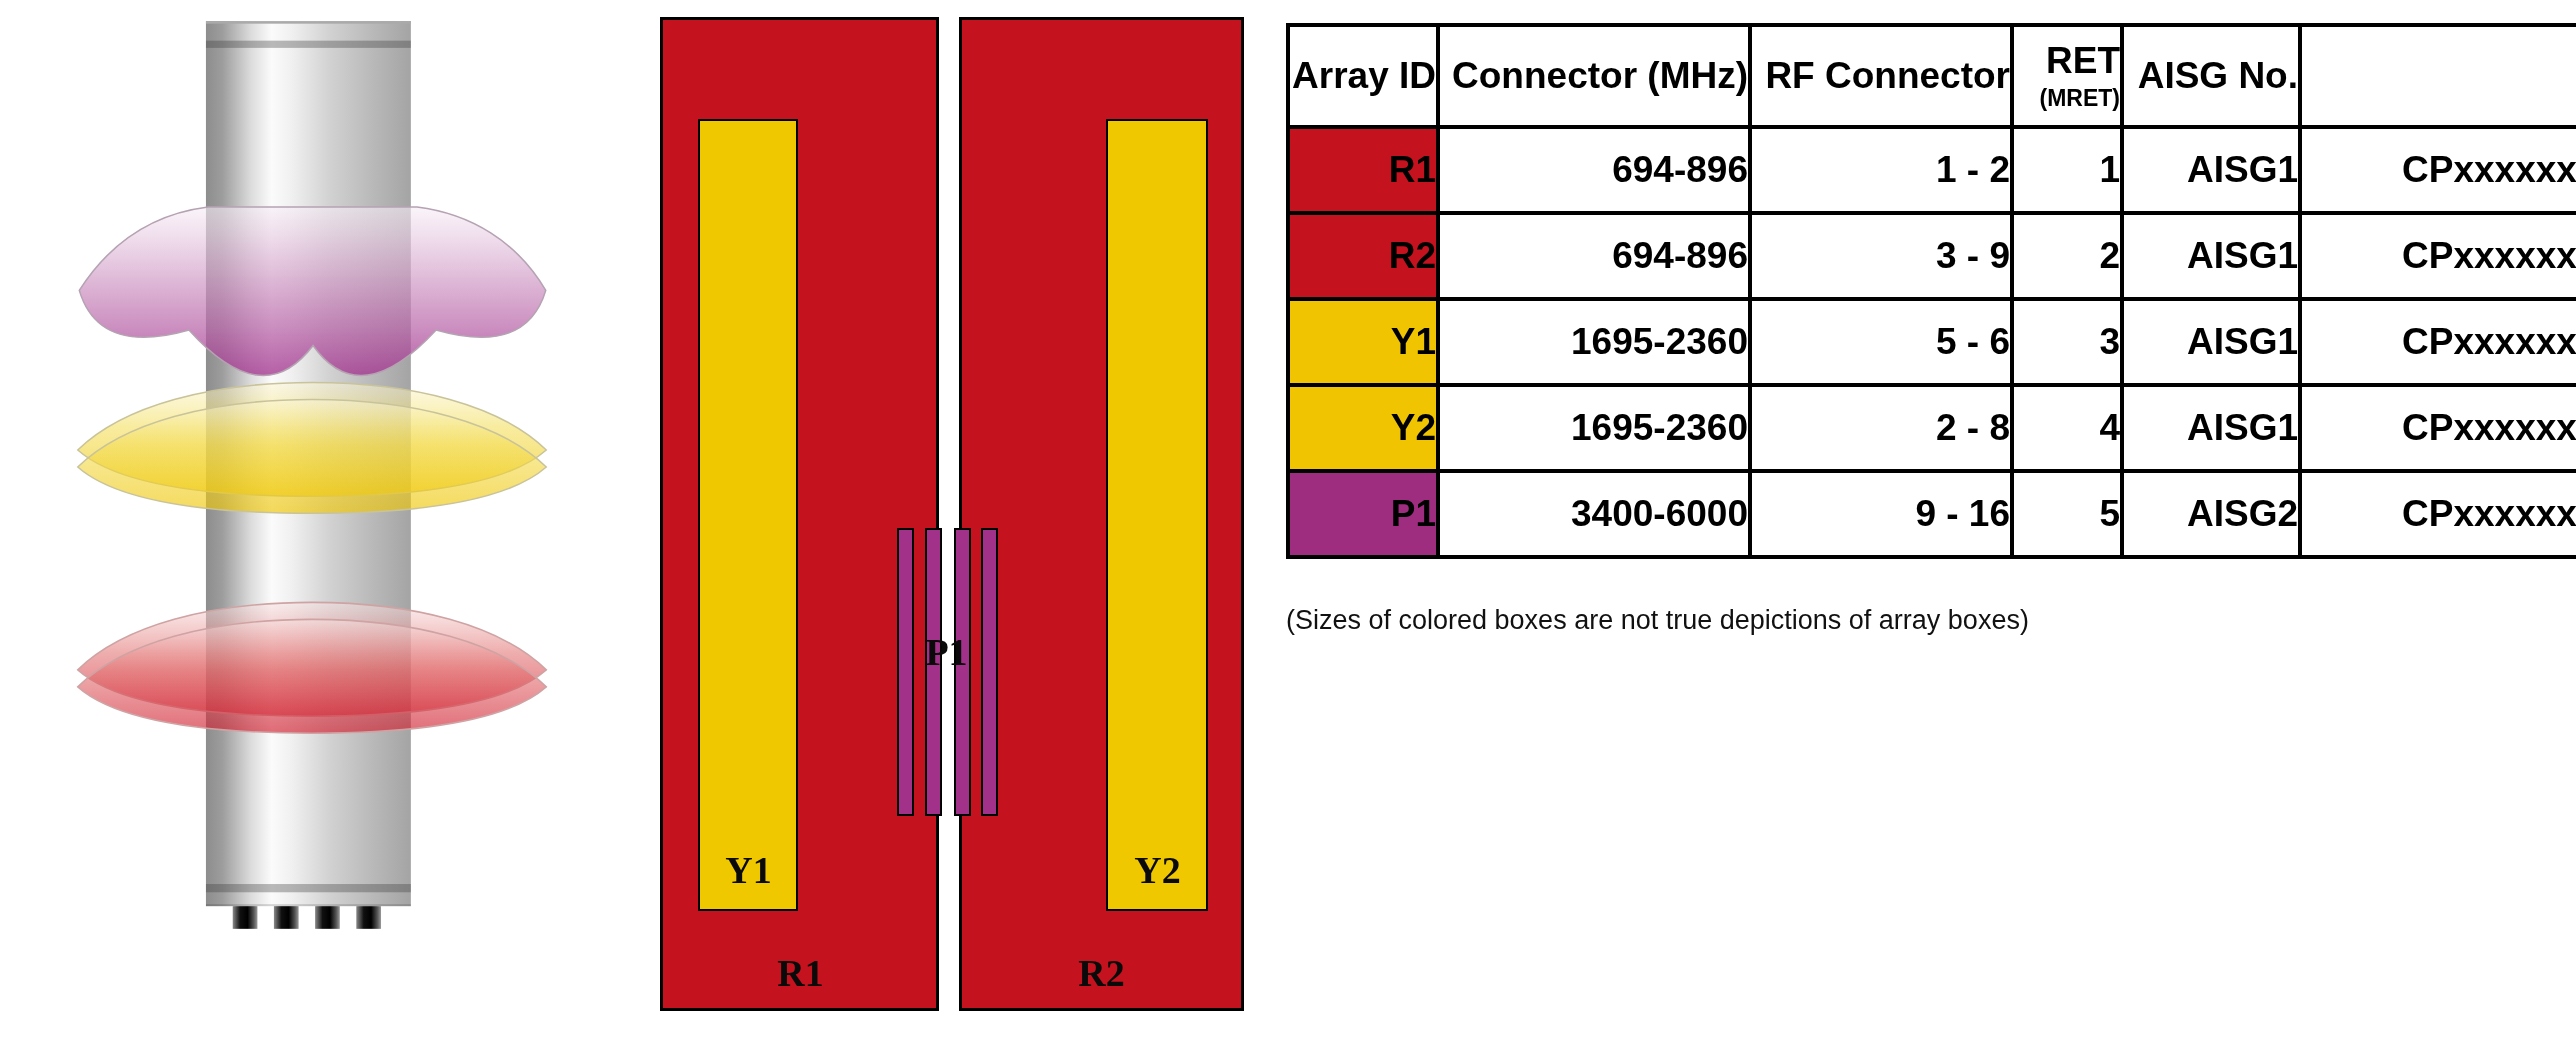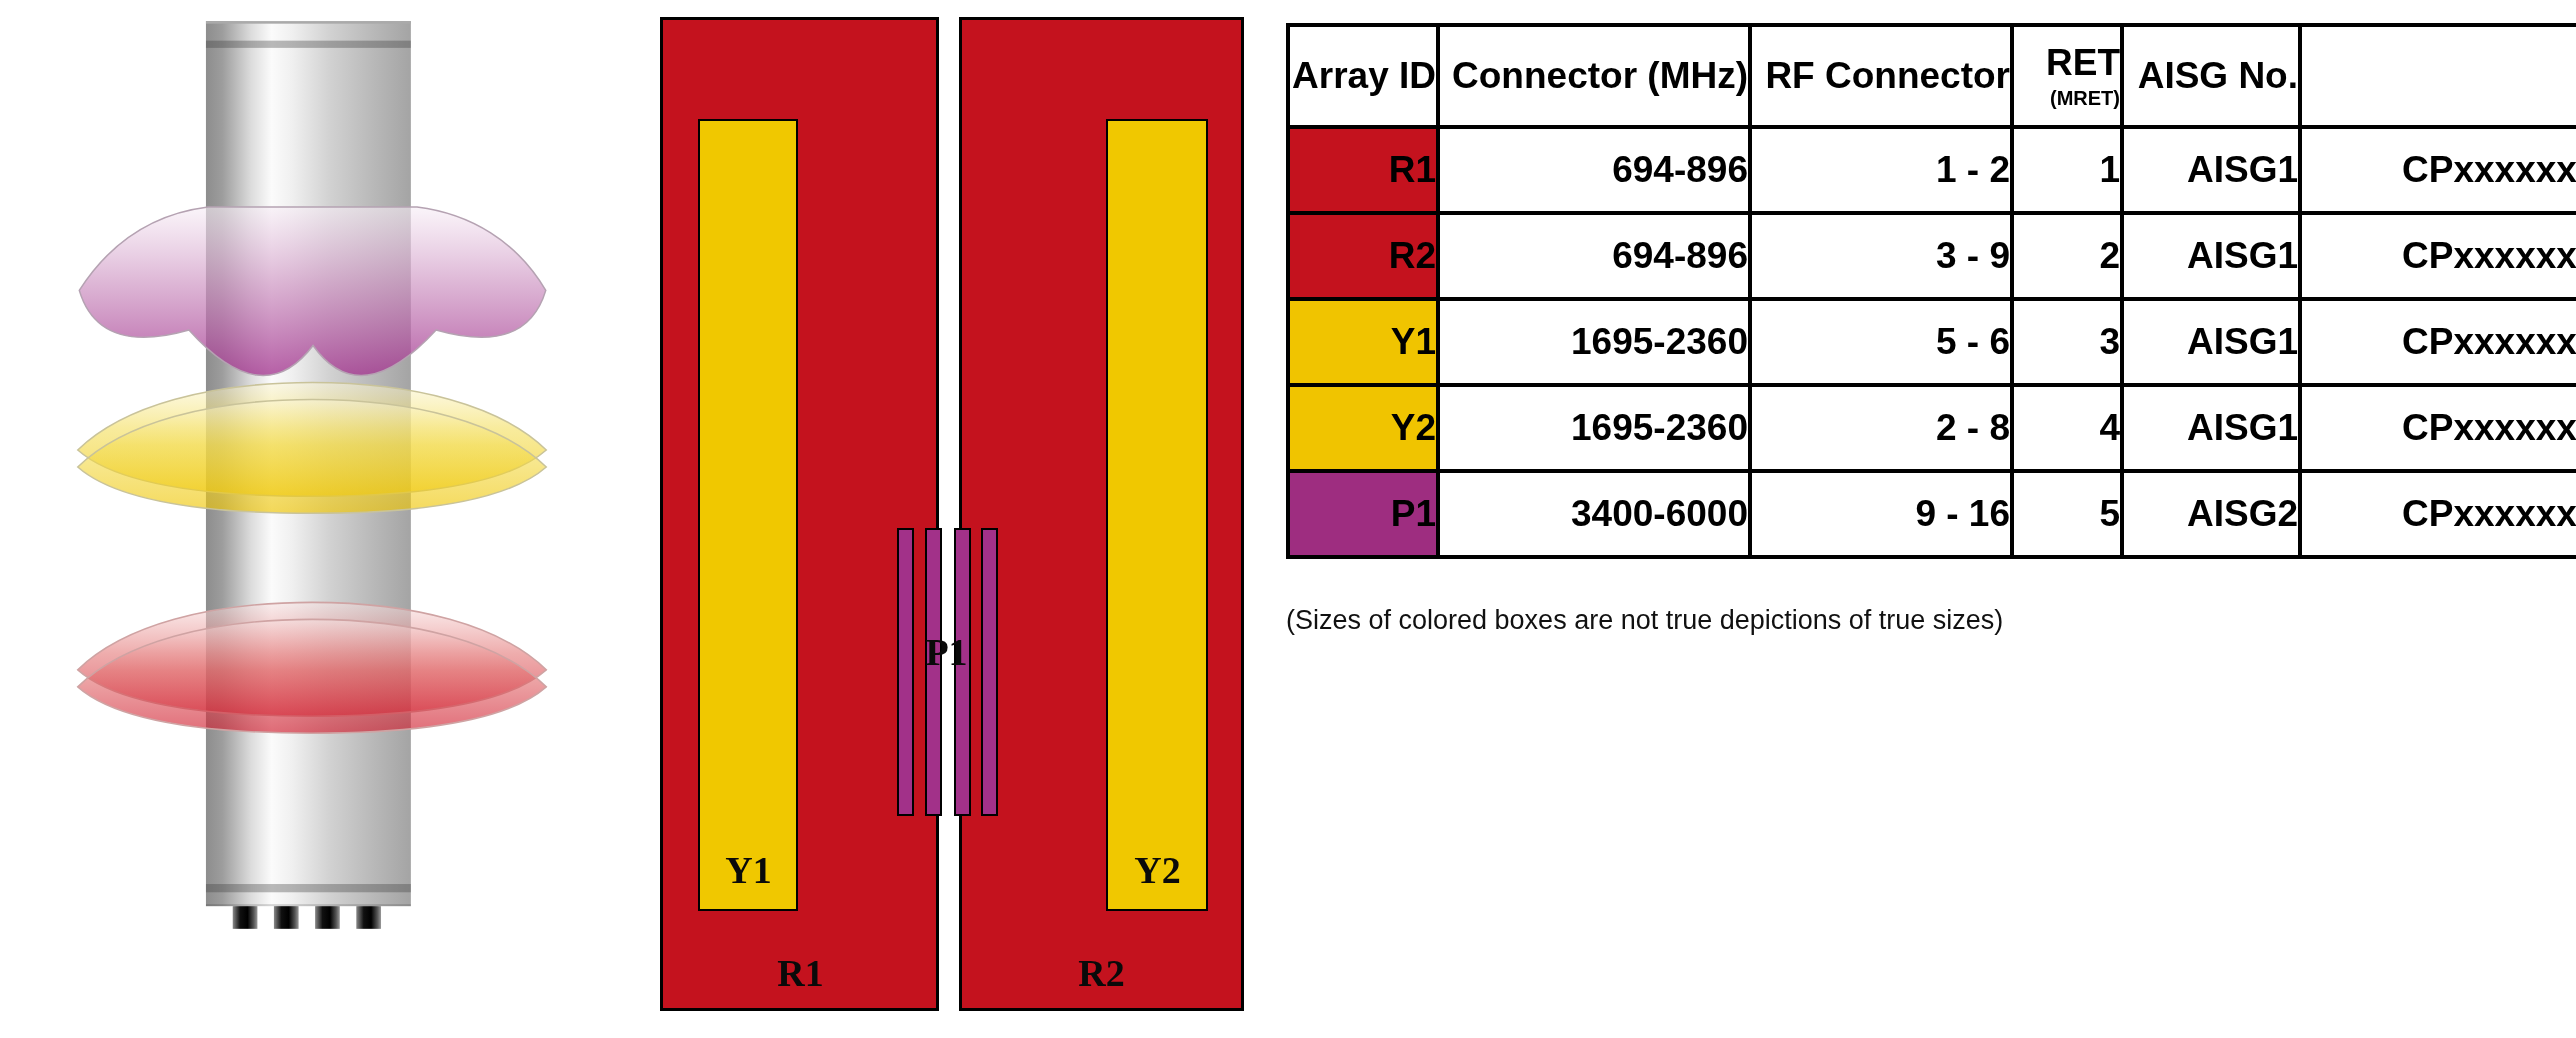--- a/index.html
+++ b/index.html
@@ -23,21 +23,21 @@
   .dlbl.r2{left:1050px;top:954px;}
   .dlbl.p1{left:895px;top:633px;z-index:5;}
 
   
   table.tbl{position:absolute;left:1286px;top:23px;width:1547px;border-collapse:collapse;
             table-layout:fixed;font-family:"Liberation Sans",sans-serif;color:#000;}
   .tbl th,.tbl td{border:4.6px solid #000;text-align:right;vertical-align:middle;
                   font-size:37px;font-weight:700;padding:0;overflow:hidden;}
   .tbl tr.hdr{height:102px;}
   .tbl tr.row{height:86px;}
-  .tbl .sub{font-size:20px;margin-top:2.1px;}
+  .tbl .sub{font-size:23px;margin-top:2.1px;}
   .note{position:absolute;left:1286px;top:605px;font-size:27px;color:#111;}
 
   
   .antenna-wrap{position:absolute;left:0;top:0;width:623px;height:1039px;}
 </style>
 </head>
 <body>
 
 <div class="canvas">
 
@@ -176,15 +176,15 @@
         <td style="background: rgb(158, 45, 128);">P1</td>
         <td>3400-6000</td>
         <td>9 - 16</td>
         <td>5</td>
         <td>AISG2</td>
         <td>CPxxxxxxxxxxxxxxMM.1</td>
       </tr>
     </tbody>
   </table>
 
-  <div class="note">(Sizes of colored boxes are not true depictions of true sizes)</div>
+  <div class="note">(Sizes of colored boxes are not true depictions of array boxes)</div>
 </div>
 
 
 </body></html>

